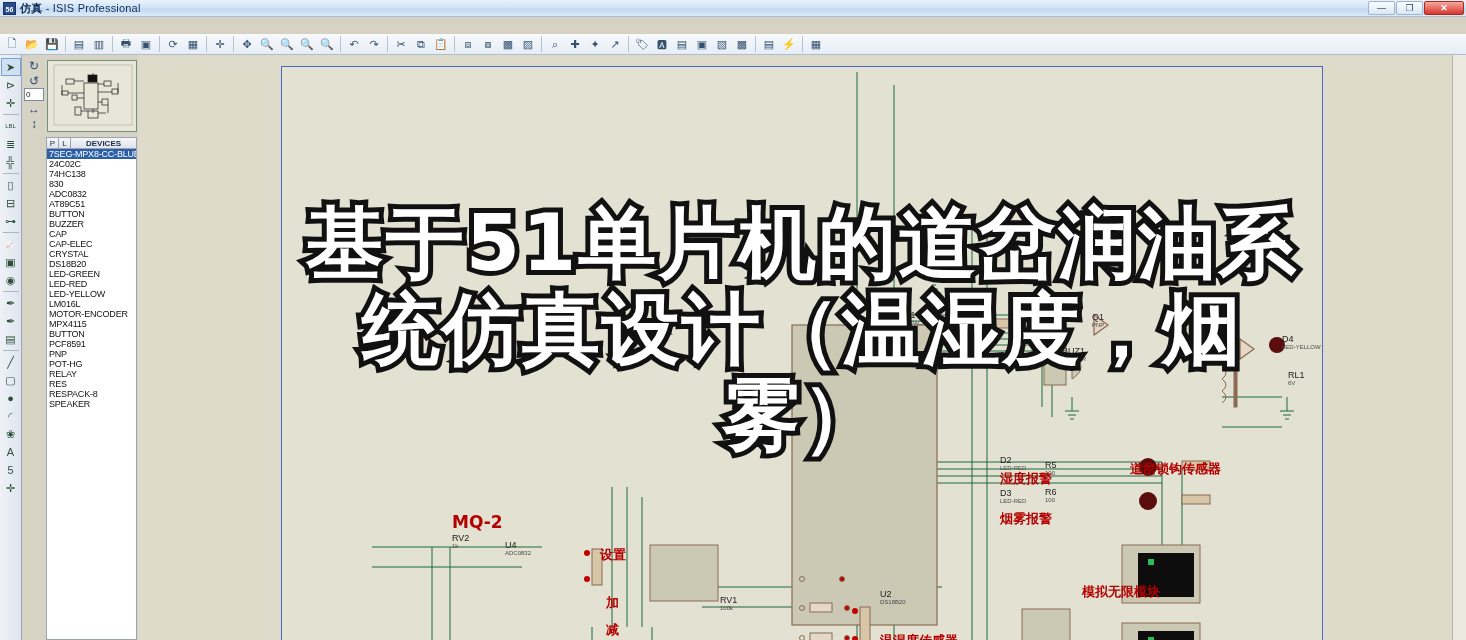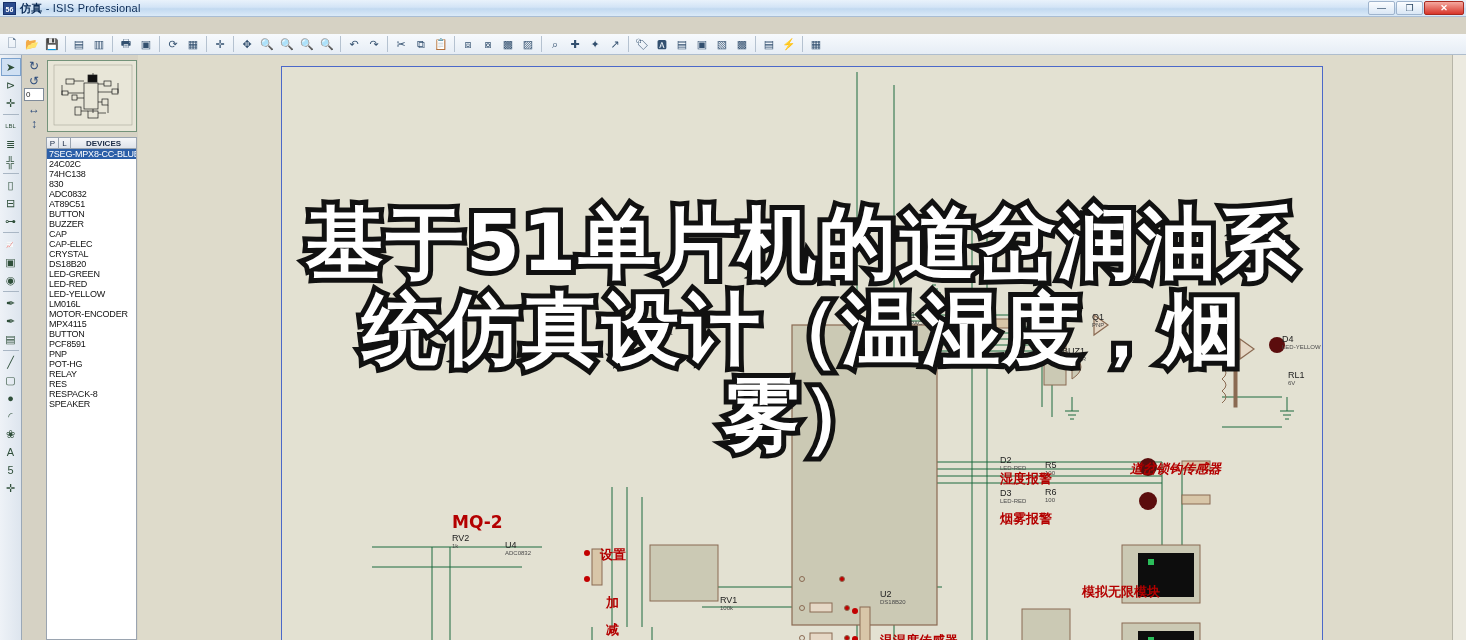--- a/index.html
+++ b/index.html
@@ -608,21 +608,21 @@
           <div style="font-size: 6px; color: rgb(74, 74, 74); font-family: &quot;Liberation Sans&quot;, sans-serif;">DS18B20</div>
         </div>
         <div style="position: absolute; left: 582px; top: 540px;">
           <div style="font-size: 9px; color: rgb(34, 34, 34); font-family: &quot;Liberation Sans&quot;, sans-serif;">RV1</div>
           <div style="font-size: 6px; color: rgb(74, 74, 74); font-family: &quot;Liberation Sans&quot;, sans-serif;">100k</div>
         </div>
       </div>
 
     <div id="annlayer">
         <div class="ann" style="left: 847px; top: 276px; font-size: 13px; color: rgb(180, 0, 0); margin-left: 44px;">蜂鸣器</div>
-        <div class="ann" style="left: 992px; top: 405px; font-size: 13px; color: rgb(180, 0, 0); font-style: italic;">道岔锁钩传感器</div>
+        <div class="ann" style="left: 992px; top: 405px; font-size: 13px; color: rgb(180, 0, 0);">道岔锁钩传感器</div>
         <div class="ann" style="left: 862px; top: 415px; font-size: 13px; color: rgb(180, 0, 0);">湿度报警</div>
         <div class="ann" style="left: 862px; top: 455px; font-size: 13px; color: rgb(180, 0, 0);">烟雾报警</div>
         <div class="ann" style="left: 944px; top: 528px; font-size: 13px; color: rgb(180, 0, 0);">模拟无限模块</div>
         <div class="ann" style="left: 742px; top: 577px; font-size: 13px; color: rgb(180, 0, 0);">温湿度传感器</div>
         <div class="ann" style="left: 462px; top: 491px; font-size: 13px; color: rgb(180, 0, 0);">设置</div>
         <div class="ann" style="left: 468px; top: 539px; font-size: 13px; color: rgb(180, 0, 0);">加</div>
         <div class="ann" style="left: 468px; top: 566px; font-size: 13px; color: rgb(180, 0, 0);">减</div>
         <div class="ann" style="left: 314px; top: 457px; font-size: 17px; color: rgb(180, 0, 0);">MQ-2</div>
       </div>
   </div>

